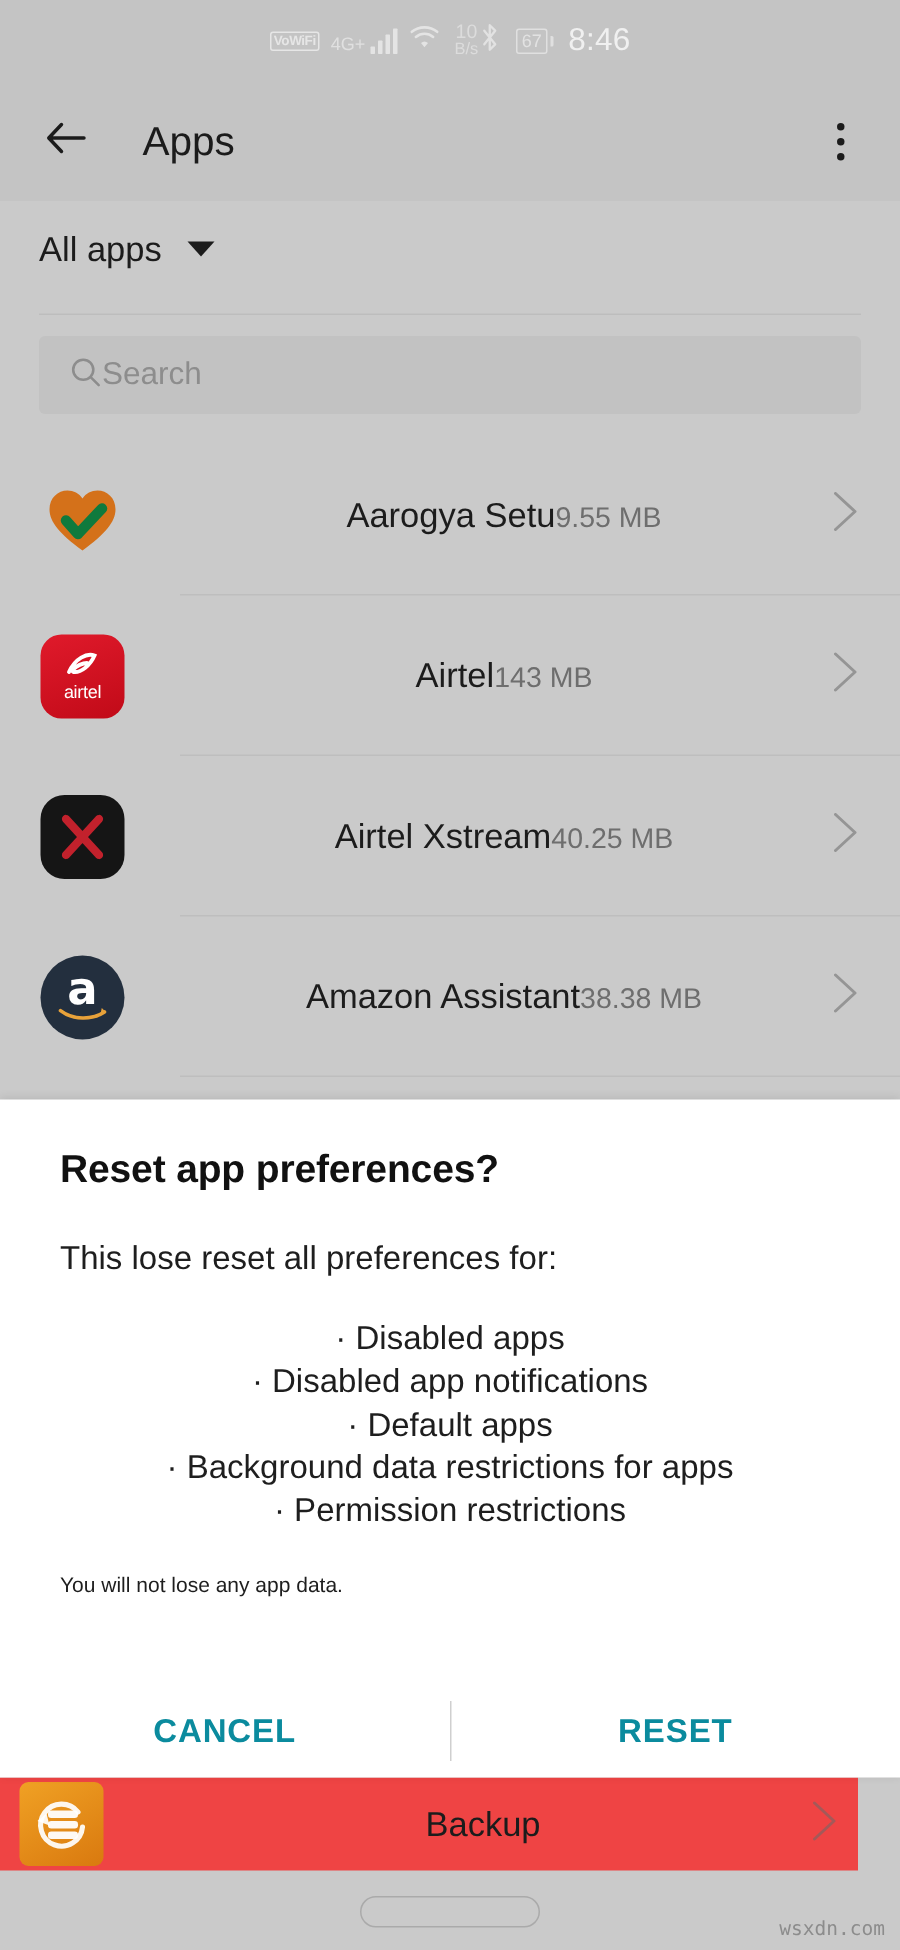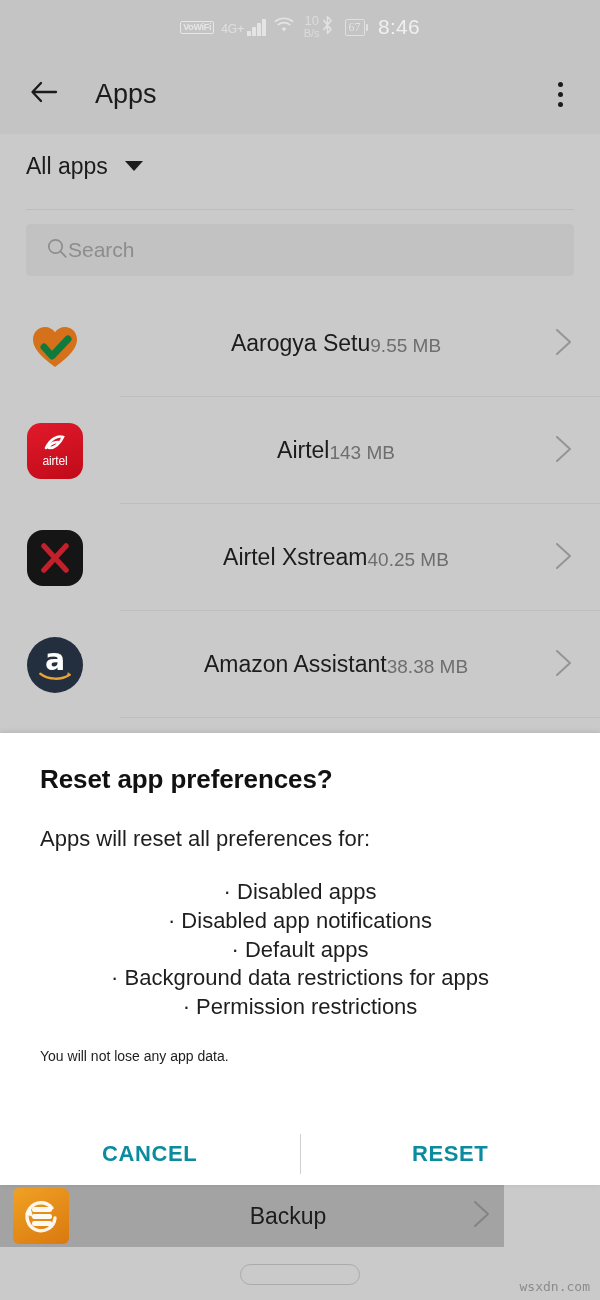--- a/index.html
+++ b/index.html
@@ -93,21 +93,20 @@
     align-items: center;
   }
   .battery-body {
     border: 1.5px solid #e0e0e0;
     border-radius: 2px;
     padding: 0px 3px;
     color: #e2e2e2;
     font-size: 12px;
     line-height: 15px;
     font-weight: 500;
-    font-family: Liberation Serif, serif;
   }
   .battery-cap {
     width: 2px;
     height: 7px;
     background: #e0e0e0;
     margin-left: 1.5px;
     border-radius: 0 1px 1px 0;
   }
   .clock {
     color: #f0f0f0;
@@ -354,26 +353,26 @@
   .dlg-sep {
     width: 1px;
     height: 40px;
     background: #cfcfcf;
   }
 
   
   .behind-bottom-row {
     position: absolute;
     left: 0; top: 1185px;
-    width: 504px; height: 62px;
+    width: 572px; height: 62px;
     display: flex;
     align-items: center;
     padding: 0 12px;
     box-sizing: border-box;
-    background: #a3a3a3;
+    background: #ef4444;
   }
   .nav-bar {
     position: absolute;
     left: 0; bottom: 0;
     width: 600px; height: 52px;
     background: #cacaca;
     display: flex;
     align-items: center;
     justify-content: center;
   }
@@ -570,21 +569,21 @@
     </span>
     <span>
       <svg class="chevron-right" viewBox="0 0 22 30">
           <path d="M5 3l13 12L5 27" stroke="#6a6a6a" stroke-width="2" fill="none" stroke-linecap="round" stroke-linejoin="round"></path>
         </svg>
     </span>
   </div>
 
   <div class="dialog">
     <div class="dialog-title">Reset app preferences?</div>
-    <div class="dialog-body">Apps will reset all preferences for:</div>
+    <div class="dialog-body">This lose reset all preferences for:</div>
     <div class="dialog-list">
       <div>· Disabled apps</div>
       <div>· Disabled app notifications</div>
       <div>· Default apps</div>
       <div>· Background data restrictions for apps</div>
       <div>· Permission restrictions</div>
     </div>
     <div class="dialog-footnote">You will not lose any app data.</div>
     <div class="dialog-actions">
       <div class="dlg-btn">CANCEL</div>

